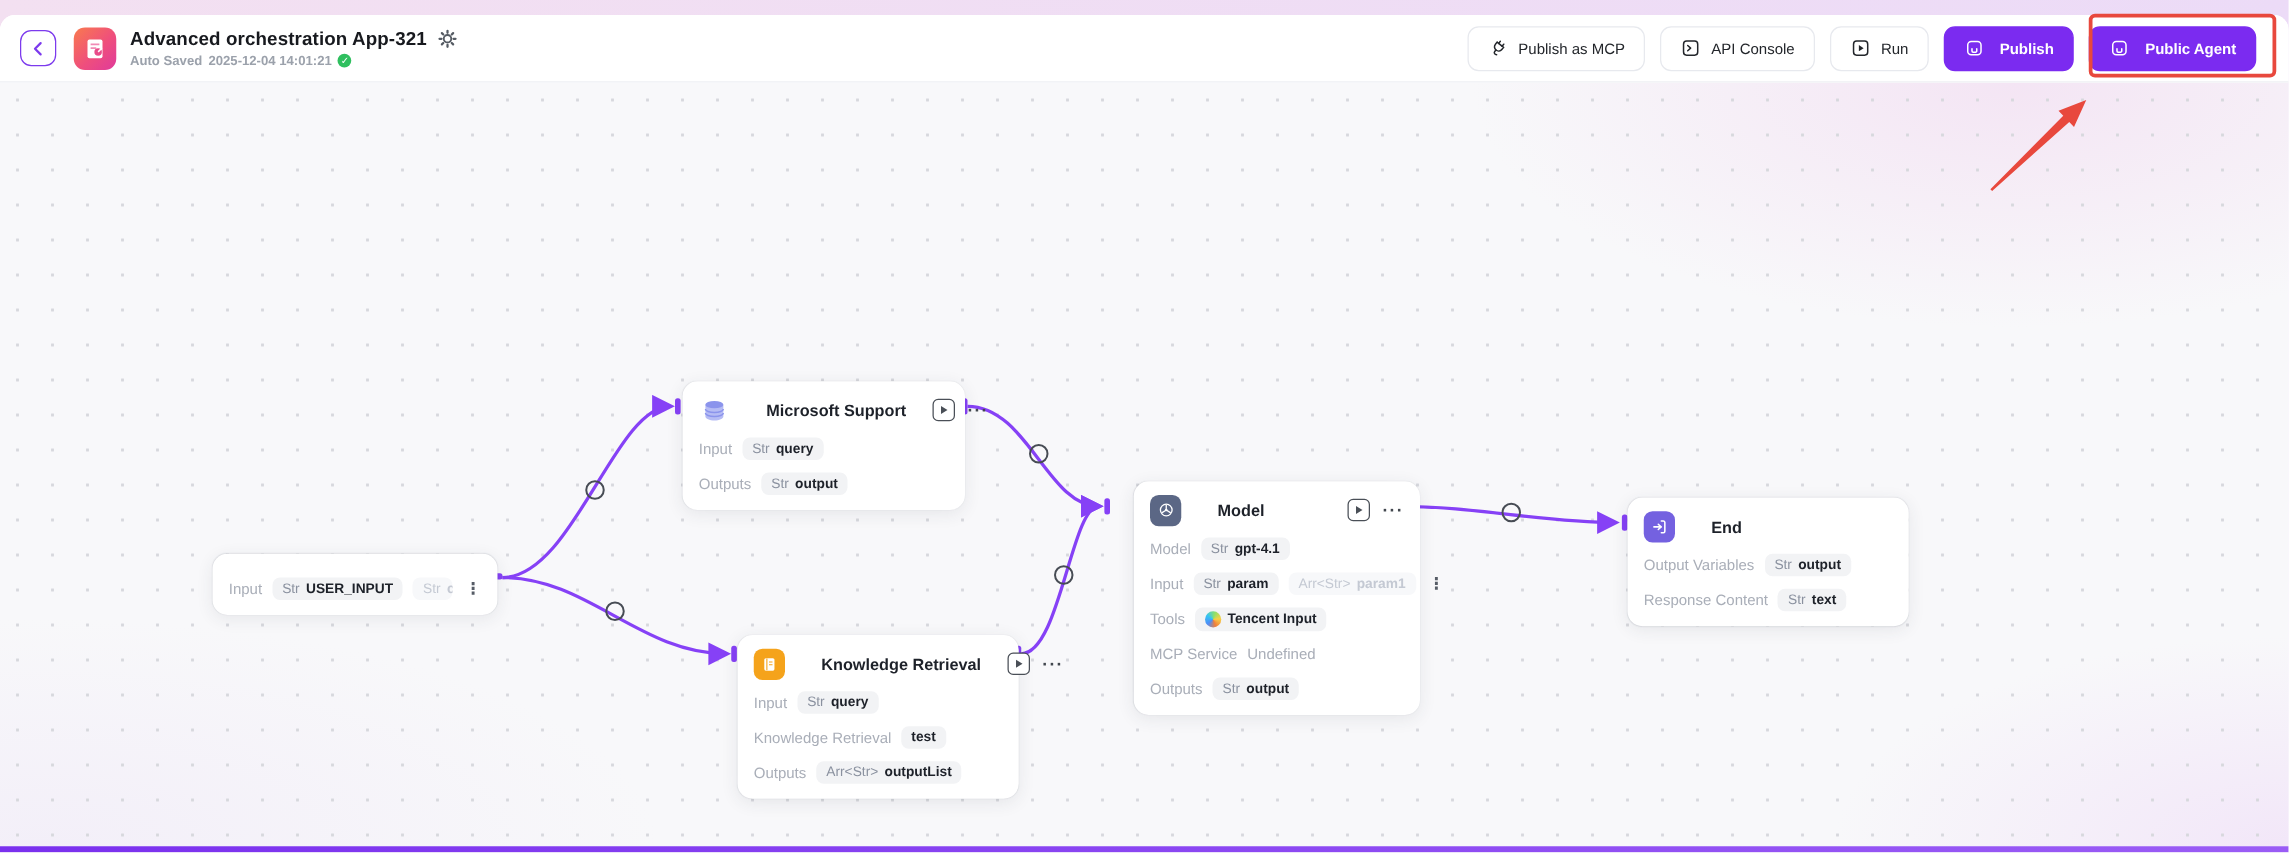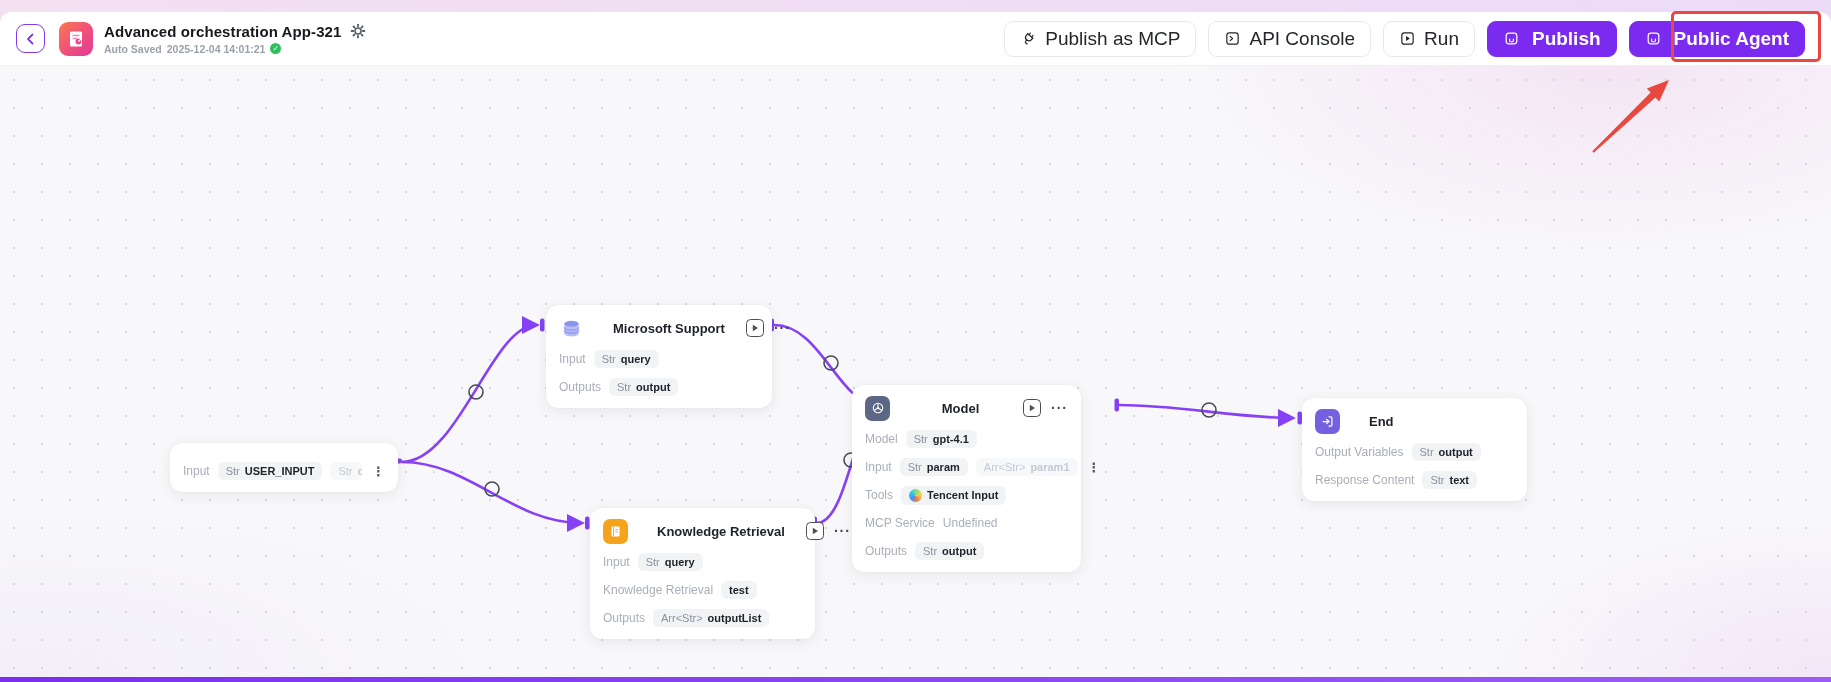--- a/index.html
+++ b/index.html
@@ -24,21 +24,21 @@
   .title-block { margin-left:11px; }
   .title-row { display:flex; align-items:center; gap:8px; }
   .app-title { font-size:15px; font-weight:700; color:#17191e; letter-spacing:.1px; }
   .sub-row { display:flex; align-items:flex-start; gap:5px; margin-top:3px; }
   .sub-txt { font-size:10.5px; color:#9ba1ab; font-weight:600; }
   .check-dot { width:11px; height:11px; border-radius:50%; background:#2fbf5f; color:#fff;
     font-size:8px; line-height:11px; text-align:center; font-weight:700; }
   .hspacer { flex:1; }
   .hbtn { height:36px; border:1px solid #e7e9ee; border-radius:9px; background:#fff;
     display:flex; align-items:center; gap:8px; padding:0 15px; margin-left:12px;
-    font-size:19px; color:#23262b; font-weight:500; cursor:pointer; white-space:nowrap; }
+    font-size:12px; color:#23262b; font-weight:500; cursor:pointer; white-space:nowrap; }
   .hbtn.primary { background:#7b2bf0; border-color:#7b2bf0; color:#fff; font-weight:600;gap:12px; }
 
   
   .canvas { position:absolute; left:0; top:54px; right:0; bottom:5px; background-color:#f8f8fa;
     background-image:
       radial-gradient(#d7d8dd 1.1px, transparent 1.3px),
       radial-gradient(620px 280px at 88% 0%, rgba(241,216,240,.6), transparent 70%),
       radial-gradient(520px 240px at 100% 100%, rgba(237,216,247,.55), transparent 70%),
       radial-gradient(700px 260px at 2% 100%, rgba(238,230,247,.5), transparent 70%);
     background-size:28px 28px, auto, auto, auto;
@@ -295,21 +295,21 @@
         <div class="node-row">
           <span class="row-label">Outputs</span>
           <span class="pill">
             <span class="t">Arr&lt;Str&gt;</span>
             <span class="n">outputList</span>
           </span>
         </div>
       </div>
   </div>
 
-  <div class="node" style="left:852px; top:385px; width:229px;text-align:center;">
+  <div class="node" style="left:907px; top:385px; width:229px;">
     <div class="node-header">
       <span class="nicon" style="background:#5b6785">
         <svg width="16" height="16" viewBox="0 0 24 24" fill="none" stroke="#fff" stroke-width="1.6">
           <circle cx="12" cy="12" r="7"></circle>
           <line x1="12" y1="12" x2="12" y2="5.6"></line>
           <line x1="12" y1="12" x2="6.6" y2="15.4"></line>
           <line x1="12" y1="12" x2="17.4" y2="15.4"></line>
           <circle cx="12" cy="12" r="1.6" fill="#fff" stroke="none"></circle>
         </svg>
       </span>

